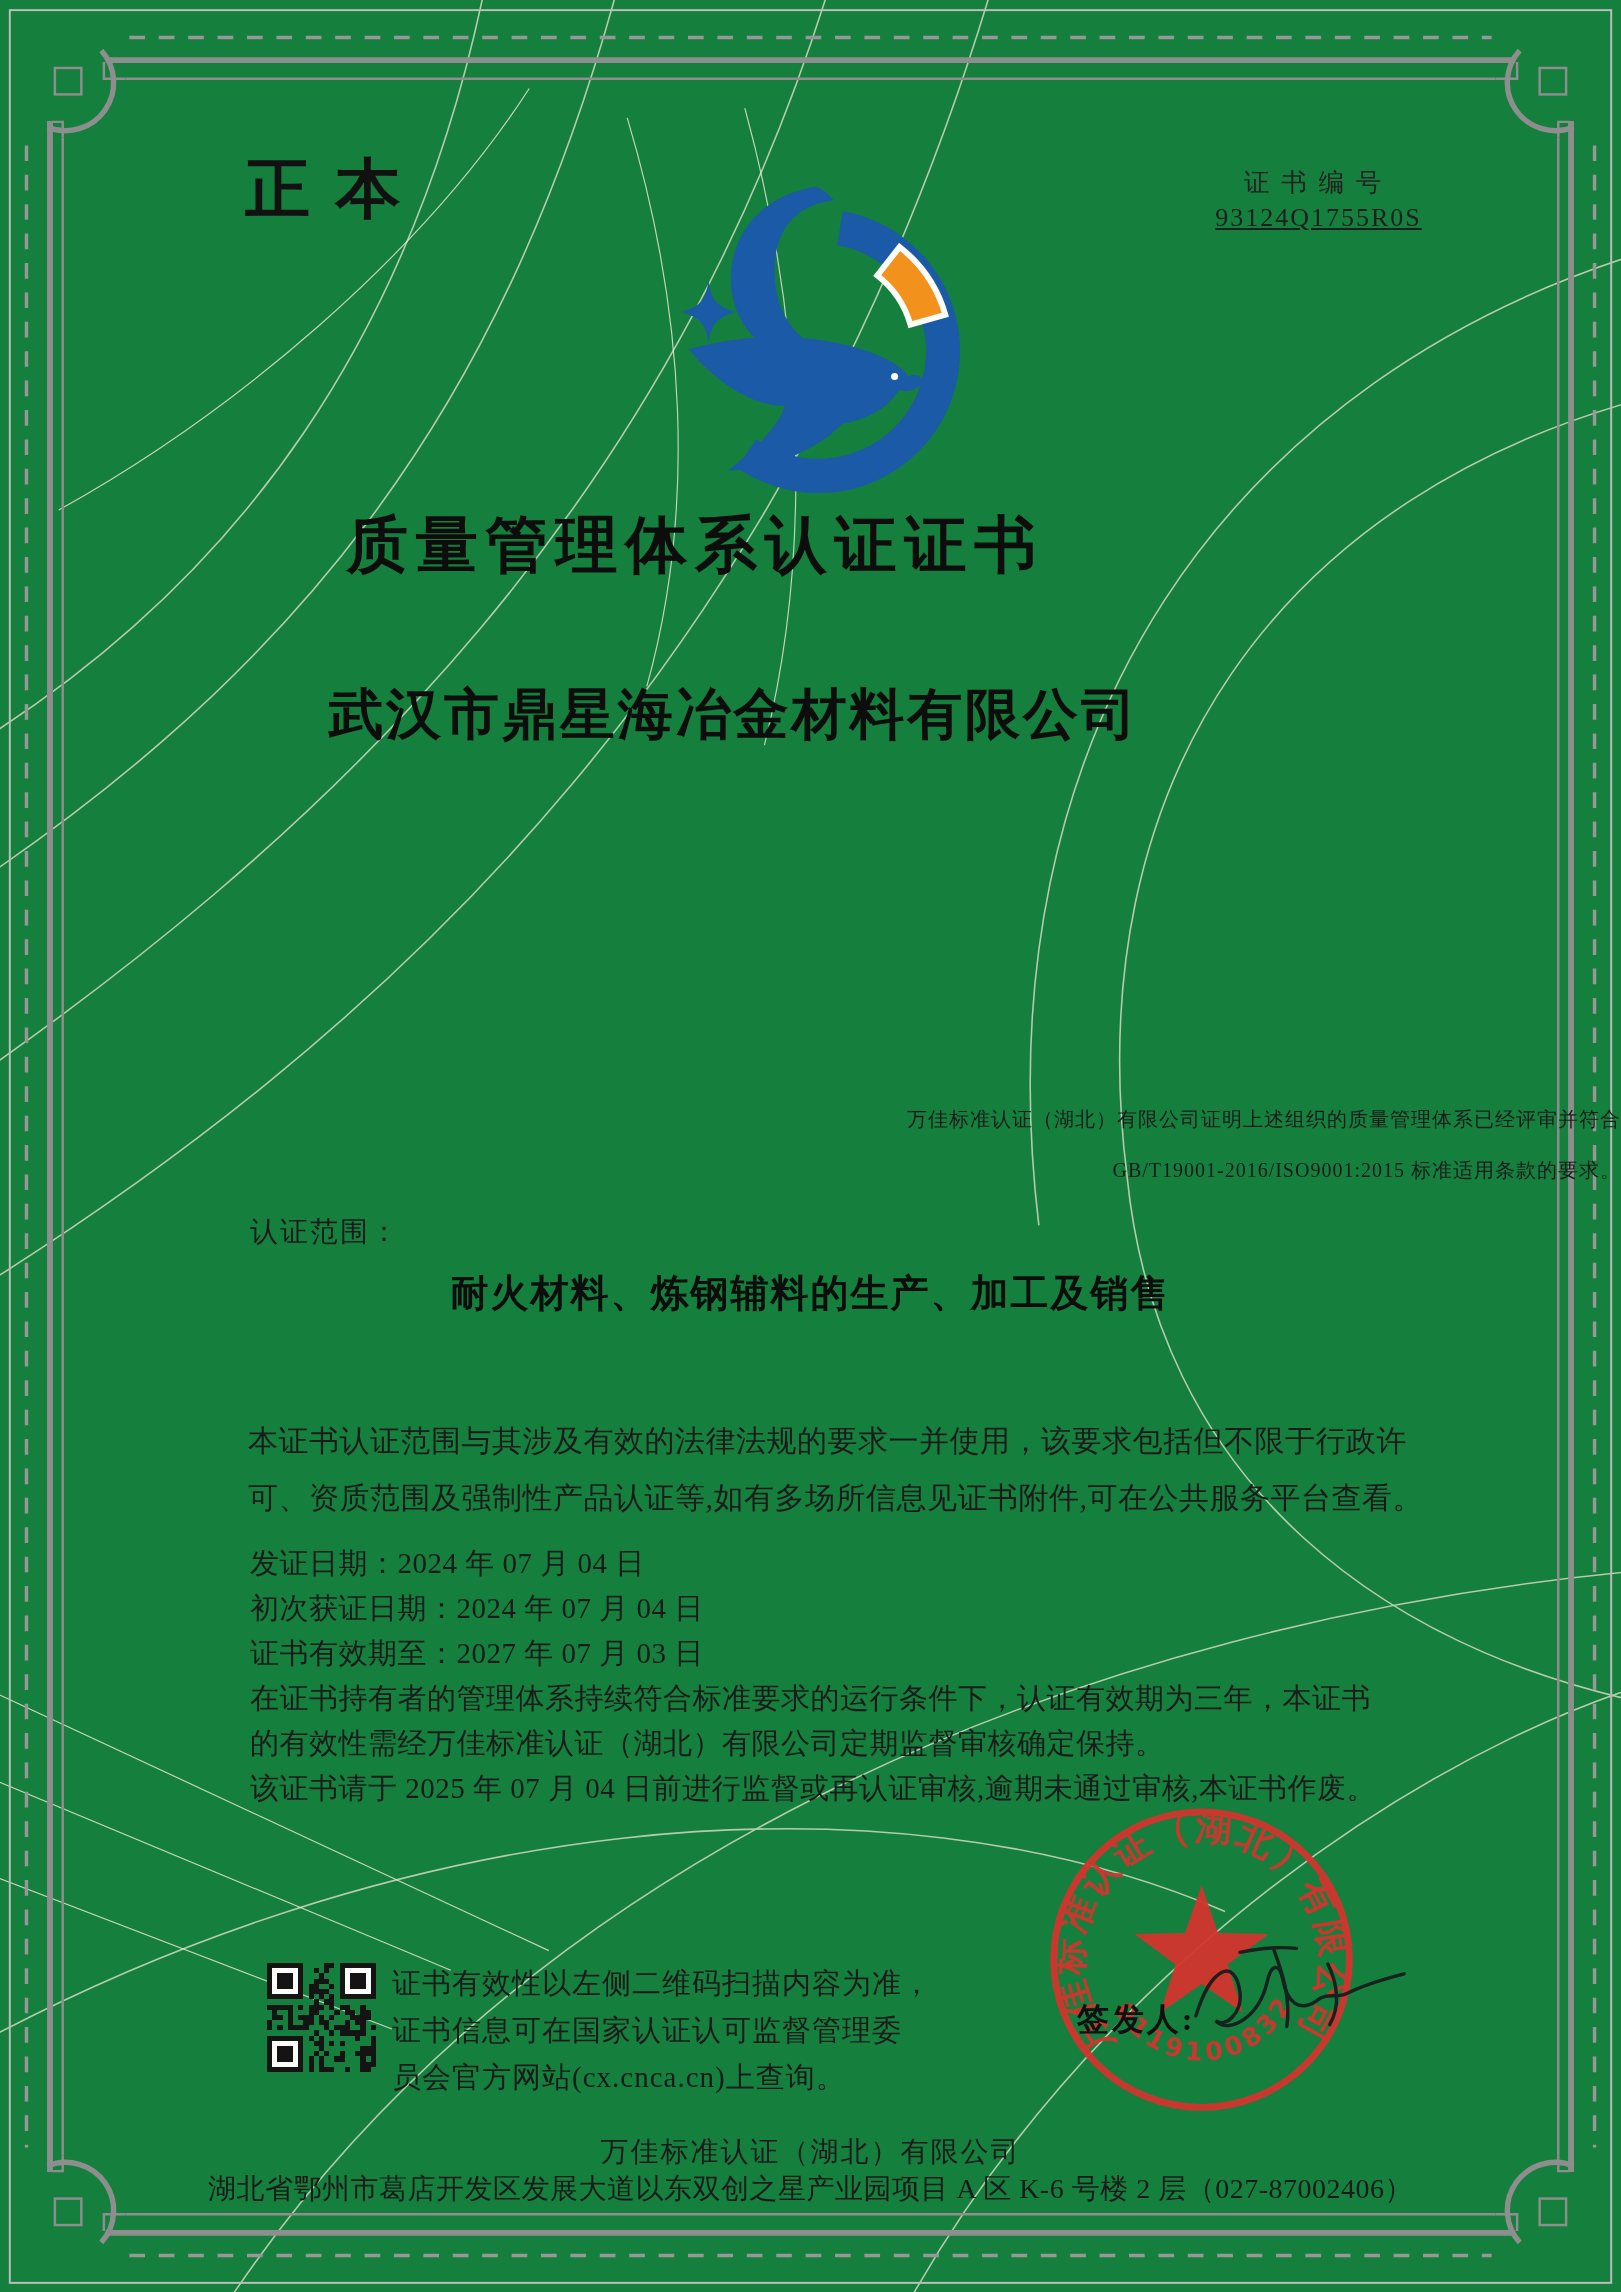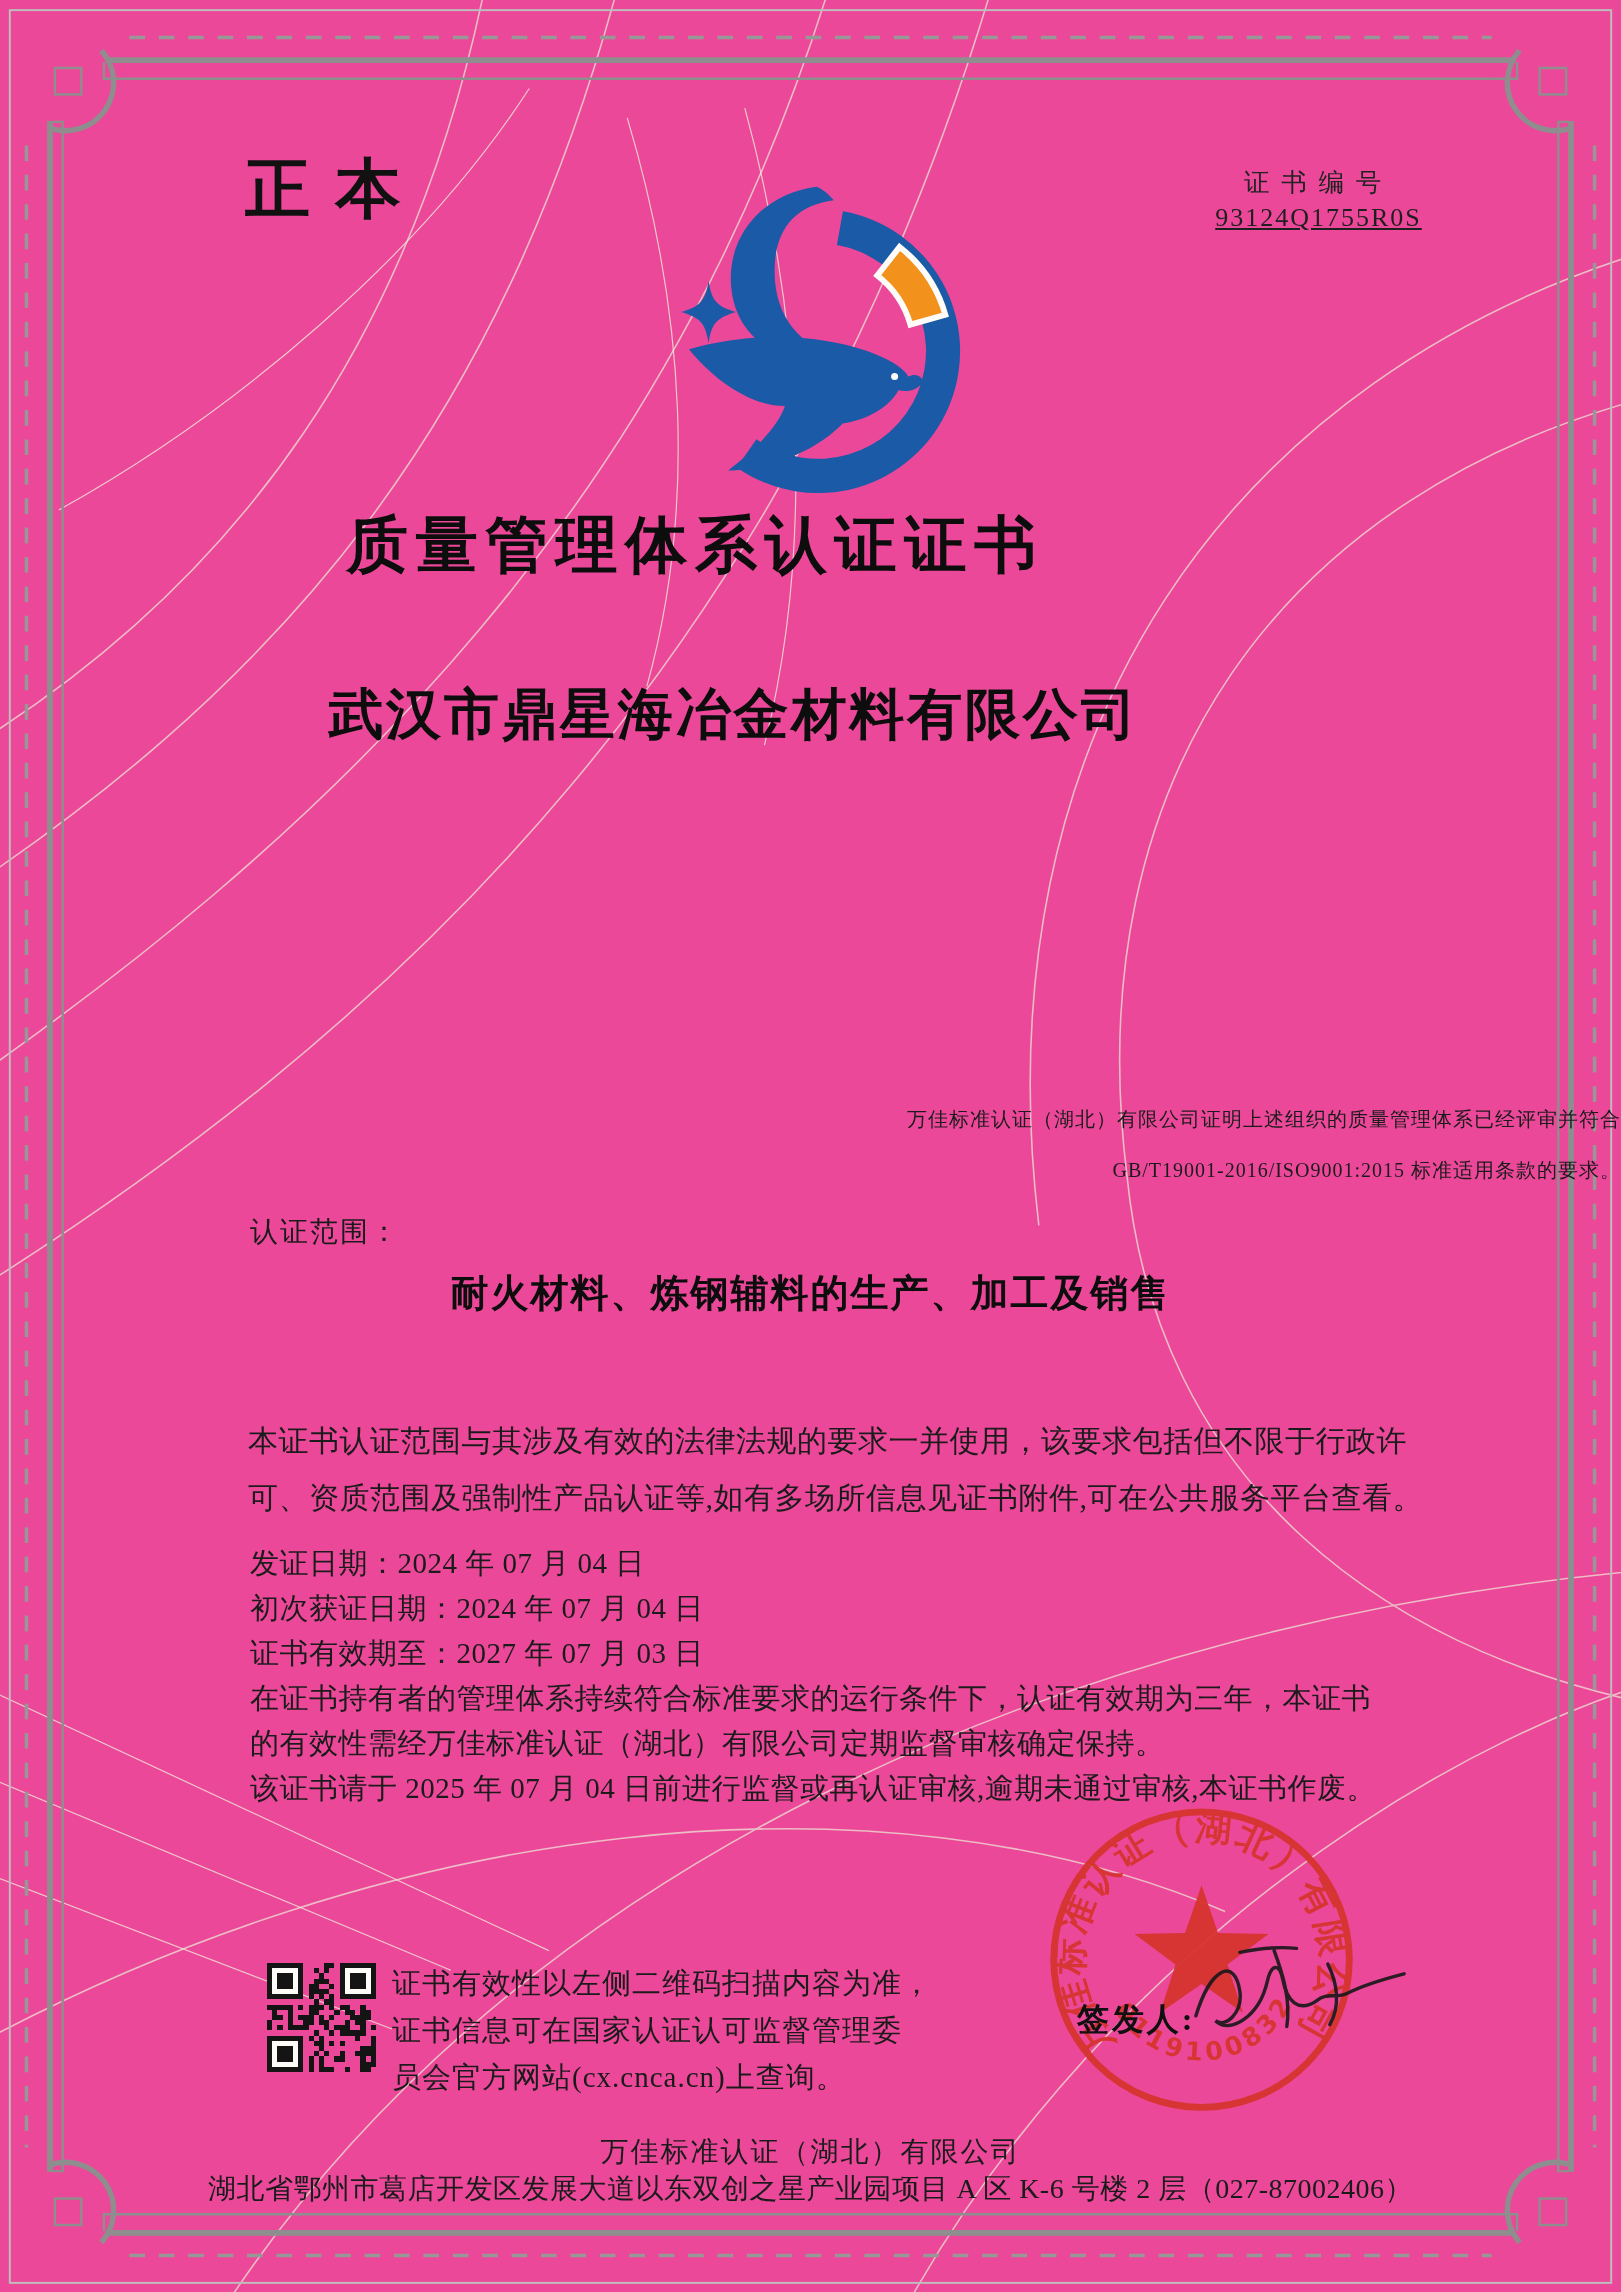--- a/index.html
+++ b/index.html
@@ -1,18 +1,18 @@
 <!DOCTYPE html>
 <html><head>
 <meta charset="utf-8">
 <style>
   html,body{margin:0;padding:0;background:#e8e8e8;}
   .page{
     position:relative; width:1621px; height:2293px; margin:0 auto;
-    background:#ec4899; overflow:hidden;
+    background:#15803d; overflow:hidden;
     font-family:"Liberation Serif","DejaVu Serif",serif; color:#1b1b1b;
   }
   .abs{position:absolute; white-space:nowrap;}
   svg{display:block;}
   .bg-pattern{position:absolute; left:0; top:0; pointer-events:none;}
   .frame{position:absolute; left:0; top:0; pointer-events:none;}
 
   .copy-label{left:245px; top:145px; font-size:65px; font-weight:bold; letter-spacing:25.5px; color:#111;}
   .certno-block{left:1157px; top:165px; width:323px; text-align:center;}
   .certno-label{font-size:25.5px; letter-spacing:11.8px; color:#222;}

